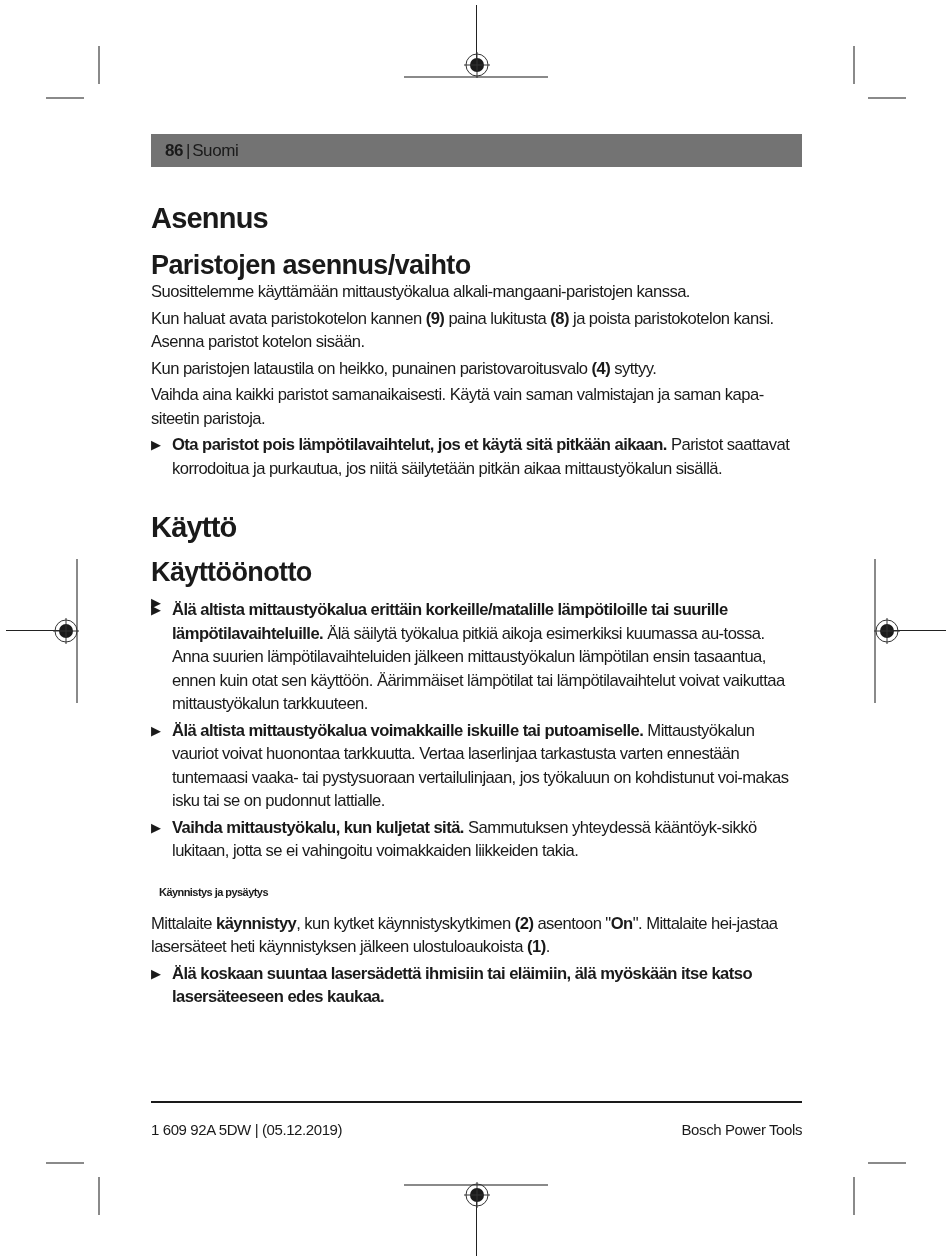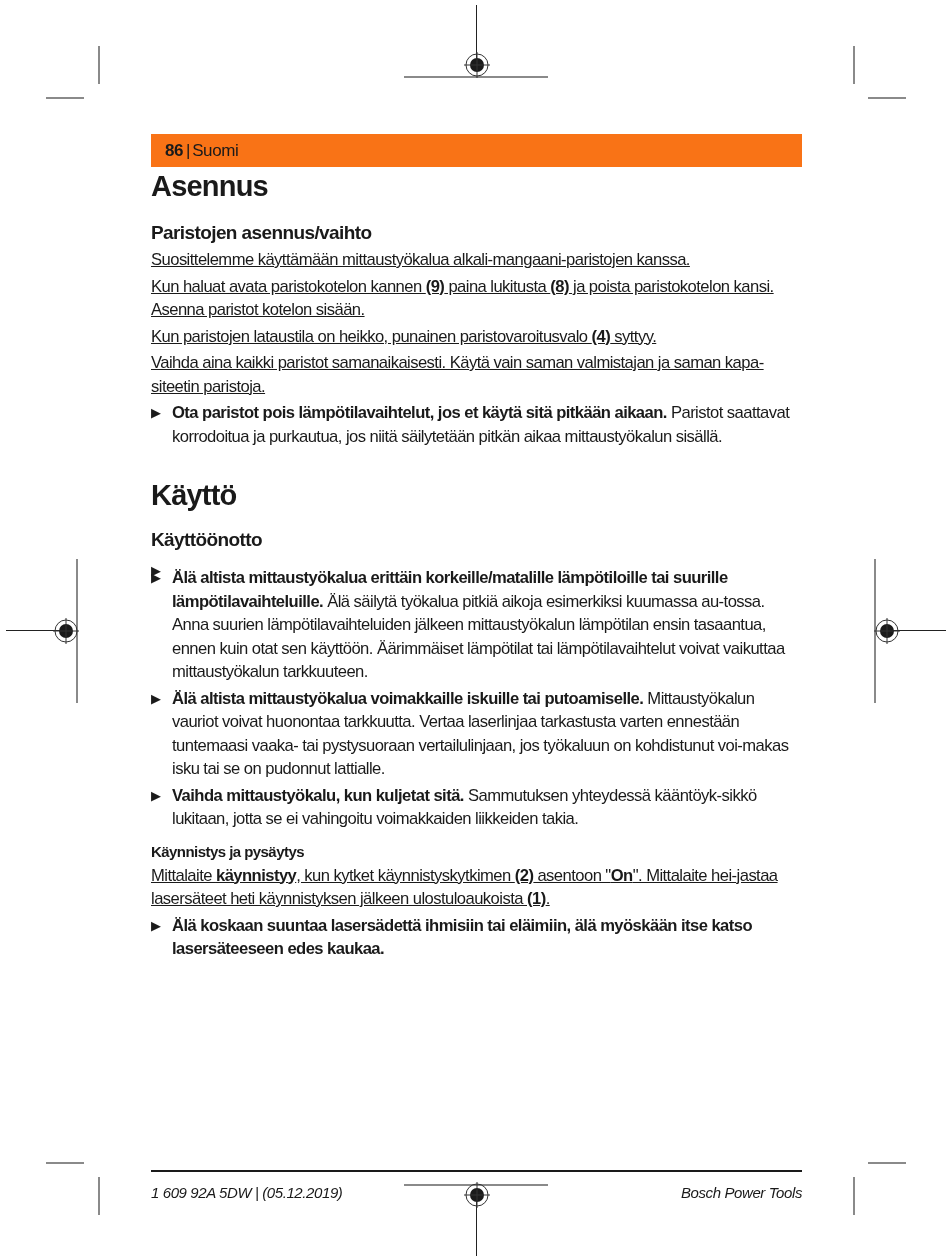--- a/index.html
+++ b/index.html
@@ -8,43 +8,43 @@
     background: #ffffff; color: #1a1a1a;
     font-family: "Liberation Sans", "DejaVu Sans", sans-serif;
   }
   .mark { position: absolute; background: #8a8a8a; }
   .mark-dark { position: absolute; background: #222; }
   .reg { position: absolute; width: 26px; height: 26px; }
   .reg svg { width: 26px; height: 26px; display: block; }
 
   .header-bar {
     position: absolute; left: 151px; top: 134px; width: 651px; height: 33px;
-    background: #f97316; box-sizing: border-box; padding-left: 14px;
+    background: #737373; box-sizing: border-box; padding-left: 14px;
     display: flex; align-items: center; font-size: 17px; letter-spacing: -0.4px;
   }
   .header-bar .pg { font-weight: bold; }
   .header-bar .sep { margin: 0 2px 0 3px; }
 
   .content {
-    position: absolute; left: 151px; top: 164px; width: 652px;
+    position: absolute; left: 151px; top: 196px; width: 652px;
     font-size: 16.6px; line-height: 23.5px; letter-spacing: -0.55px;
   }
   h1 { font-size: 29px; font-weight: bold; margin: 0; letter-spacing: -0.8px; line-height: 44px; }
-  h2 { font-size: 19px; font-weight: bold; margin: 0; letter-spacing: -0.6px; line-height: 30px; }
-  h3 { font-size: 15px; font-weight: bold; margin: 0; line-height: 24px; }
-  p { margin: 0 0 3px 0; text-decoration: underline; }
+  h2 { font-size: 27px; font-weight: bold; margin: 0; letter-spacing: -0.6px; line-height: 30px; }
+  h3 { font-size: 11px; font-weight: bold; margin: 8px; line-height: 24px; }
+  p { margin: 0 0 3px 0; }
   .b { font-weight: bold; }
   .bullet { position: relative; padding-left: 21px; margin: 0 0 3px 0; }
   .bullet .tri { position: absolute; left: 0; top: 0; font-size: 13px; }
 
   .footer {
-    position: absolute; left: 151px; top: 1170px; width: 651px;
-    border-top: 2px solid #1a1a1a; padding-top: 12px;
+    position: absolute; left: 151px; top: 1101px; width: 651px;
+    border-top: 2px solid #1a1a1a; padding-top: 18px;
     display: flex; justify-content: space-between;
-    font-size: 15px; letter-spacing: -0.4px; font-style: italic;
+    font-size: 15px; letter-spacing: -0.4px;
   }
 </style>
 </head>
 <body>
 
 <div class="mark" style="left:98px;top:46px;width:2px;height:38px;"></div>
 <div class="mark" style="left:46px;top:97px;width:38px;height:2px;"></div>
 <div class="mark" style="left:853px;top:46px;width:2px;height:38px;"></div>
 <div class="mark" style="left:868px;top:97px;width:38px;height:2px;"></div>
 <div class="mark" style="left:98px;top:1177px;width:2px;height:38px;"></div>

